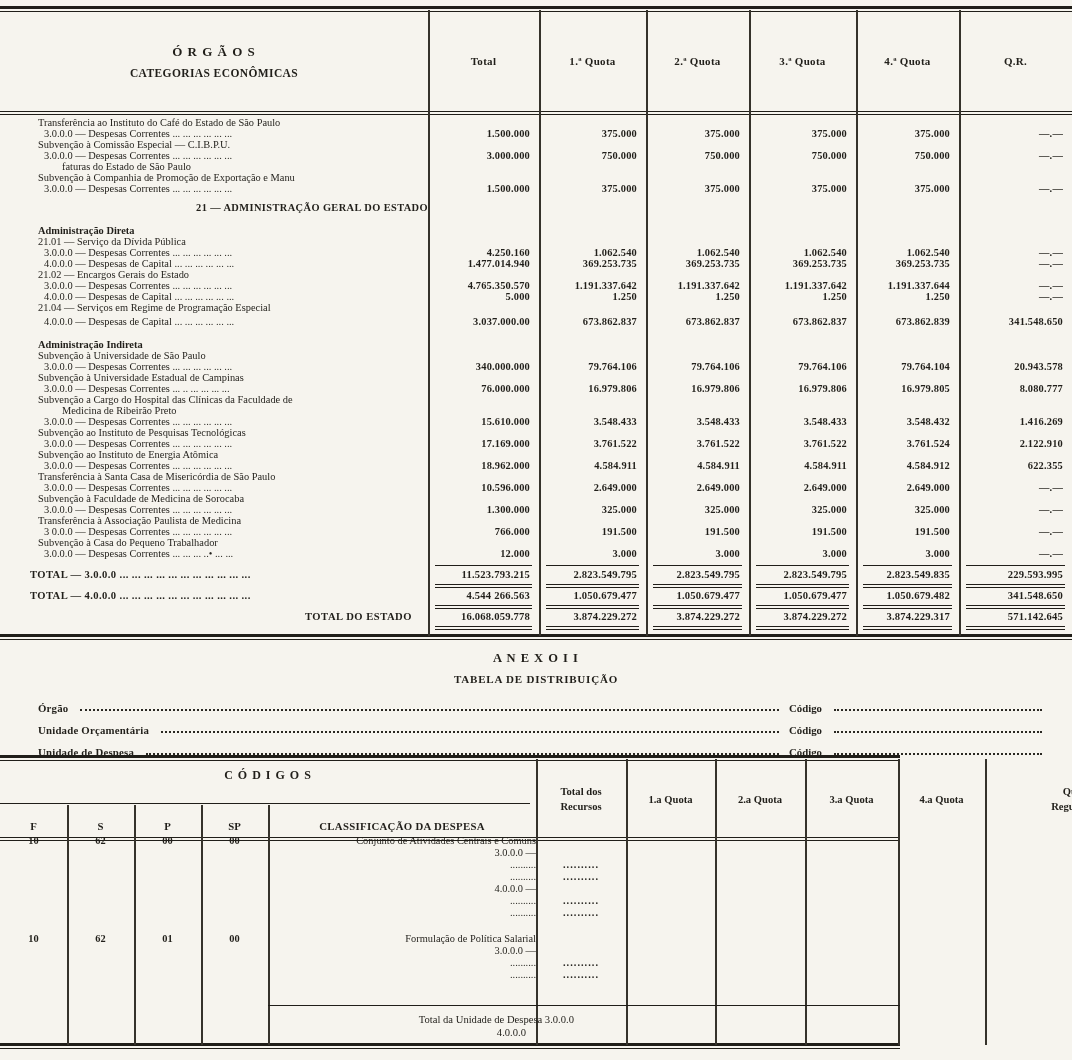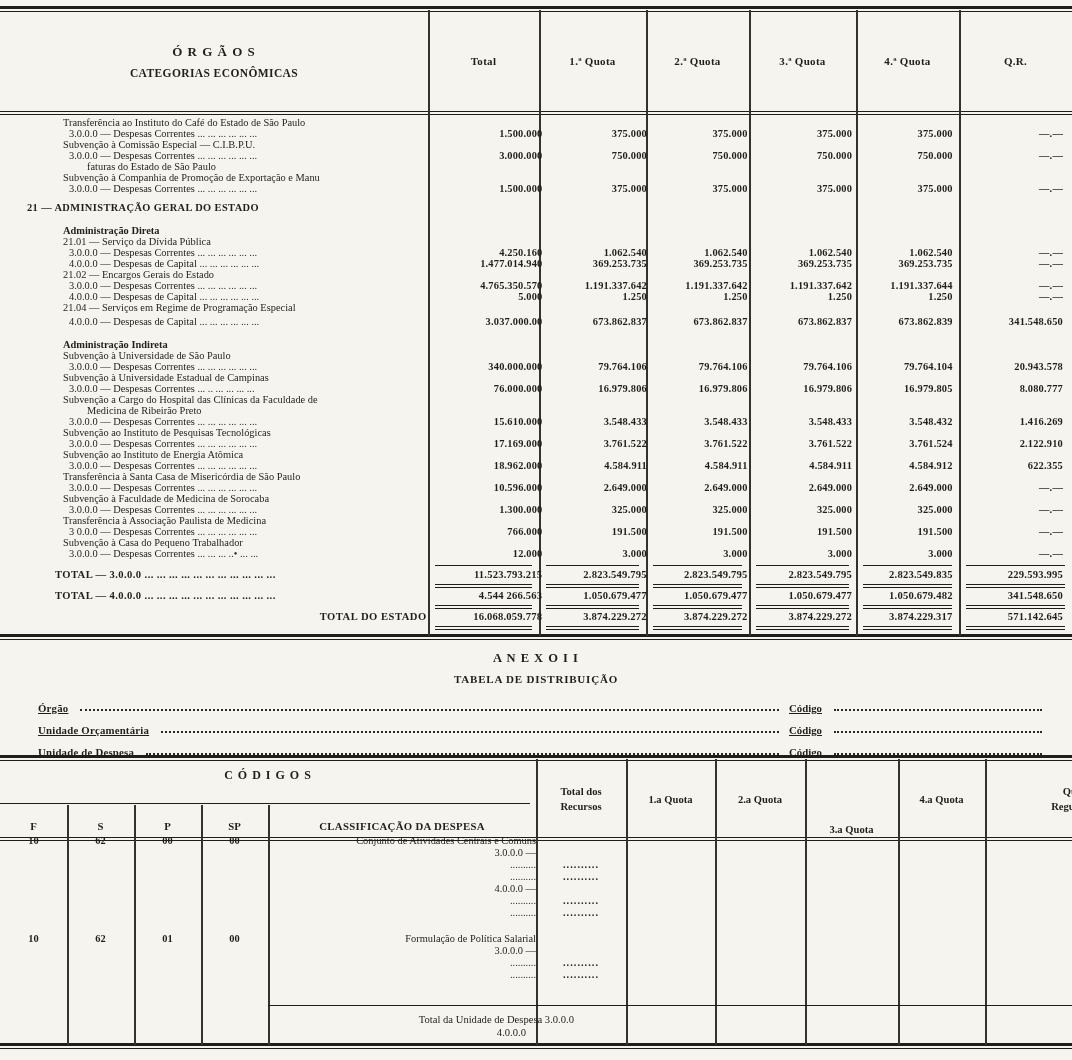--- a/index.html
+++ b/index.html
@@ -20,50 +20,50 @@
   
   .top-header { position:absolute; top:12px; left:0; width:1072px; height:98px;
                 display:flex; align-items:center; text-align:center; font-weight:bold; }
   .c0{width:428px;} .c1{width:111px;} .c2{width:107px;} .c3{width:103px;}
   .c4{width:107px;} .c5{width:103px;} .c6{width:113px;}
   .orgaos-l1 { font-size:13px; letter-spacing:1px; }
   .orgaos-l2 { font-size:11.5px; margin-top:7px; letter-spacing:0.4px; }
   .thcol { font-size:11px; letter-spacing:0.3px; }
 
   #top-rows { position:absolute; top:117px; left:0; width:1072px; }
-  .trow { display:flex; line-height:11px; font-size:10.4px; white-space:nowrap;margin-left:25px; }
+  .trow { display:flex; line-height:11px; font-size:10.4px; white-space:nowrap; }
   .trow.tot { line-height:13px; font-size:10.6px; }
   .tlab { width:428px; }
-  .ind0 { padding-left:2px;  font-weight:bold; letter-spacing:0.4px; }
+  .ind0 { padding-left:2px;  font-weight:bold; letter-spacing:0.4px;text-align:right; }
   .ind1 { padding-left:38px; }
   .ind2 { padding-left:62px; }
   .ind3 { padding-left:44px; }
   .ind9 { padding-left:30px; font-weight:bold; letter-spacing:0.4px; }
   .bold { font-weight:bold; }
   .right { text-align:right; padding-right:16px; font-weight:bold; letter-spacing:0.5px; }
   .tval { text-align:right; padding-right:9px; font-weight:bold; letter-spacing:0.2px; }
   .rrow { display:flex; height:6px; align-items:center; }
   .rcell { display:flex; }
   .rline { width:calc(100% - 14px); margin:0 7px; border-top:1.4px solid #201e19; }
   .rline.d { height:3.6px; border-bottom:1.1px solid #201e19; }
 
   
   .anexo-title { position:absolute; top:651px; left:0; width:1072px; text-align:center;
                  font-weight:bold; font-size:12.5px; letter-spacing:1px; }
   .anexo-sub   { position:absolute; top:673px; left:0; width:1072px; text-align:center;
                  font-weight:bold; font-size:11px; letter-spacing:0.8px; }
-  #anexo-fields { position:absolute; top:692px; left:0; width:1072px;text-decoration:underline; }
+  #anexo-fields { position:absolute; top:692px; left:0; width:1072px; }
   .afield { display:flex; align-items:flex-end; height:22px; padding-left:38px; font-size:10.8px; }
   .afield .albl { font-weight:bold; letter-spacing:0.2px; }
   .dots  { flex:1; border-bottom:2px dotted #2a2822; margin:0 10px 3px 12px; }
   .codlbl{ margin-bottom:0; font-weight:bold; }
   .dots2 { flex:none; width:208px; border-bottom:2px dotted #2a2822; margin:0 30px 3px 12px; }
 
   
-  .btable { position:absolute; top:755px; left:0; width:1072px; height:300px; }
+  .btable { position:absolute; top:755px; left:0; width:900px; height:300px; }
   .codigos { position:absolute; top:13px; left:0; width:536px; text-align:center;
              font-weight:bold; font-size:12px; letter-spacing:1px; }
   .cod-underline { position:absolute; top:48px; left:0; width:530px; border-top:1.6px solid #201e19; }
   .bsubhead { position:absolute; top:58px; left:0; width:536px; height:25px; display:flex;
               align-items:center; text-align:center; font-weight:bold; font-size:10.8px; }
   .s0{width:67px;} .s1{width:67px;} .s2{width:67px;} .s3{width:67px;} .s4{width:268px; letter-spacing:0.3px;}
   .bvh { position:absolute; top:6px; height:76px; display:flex; flex-direction:column;
          justify-content:center; text-align:center; font-weight:bold; font-size:10.6px; line-height:15px; }
   #bottom-rows { position:absolute; top:80px; left:0; width:1072px; }
   .brow { display:flex; line-height:12px; font-size:10.4px; white-space:nowrap; }
@@ -631,21 +631,21 @@
         <div class="bvh" style="left: 536px; width: 90px;">
           <div>Total dos</div>
           <div>Recursos</div>
         </div>
         <div class="bvh" style="left: 626px; width: 89px;">
           <div>1.a Quota</div>
         </div>
         <div class="bvh" style="left: 715px; width: 90px;">
           <div>2.a Quota</div>
         </div>
-        <div class="bvh" style="left: 805px; width: 93px; justify-content: flex-end;">
+        <div class="bvh" style="left: 805px; width: 93px;">
           <div>3.a Quota</div>
         </div>
         <div class="bvh" style="left: 898px; width: 87px; align-items: center;">
           <div>4.a Quota</div>
         </div>
         <div class="bvh" style="left: 1040px; width: 87px;">
           <div>Quota de</div>
           <div>Regularização</div>
         </div>
       </div>

